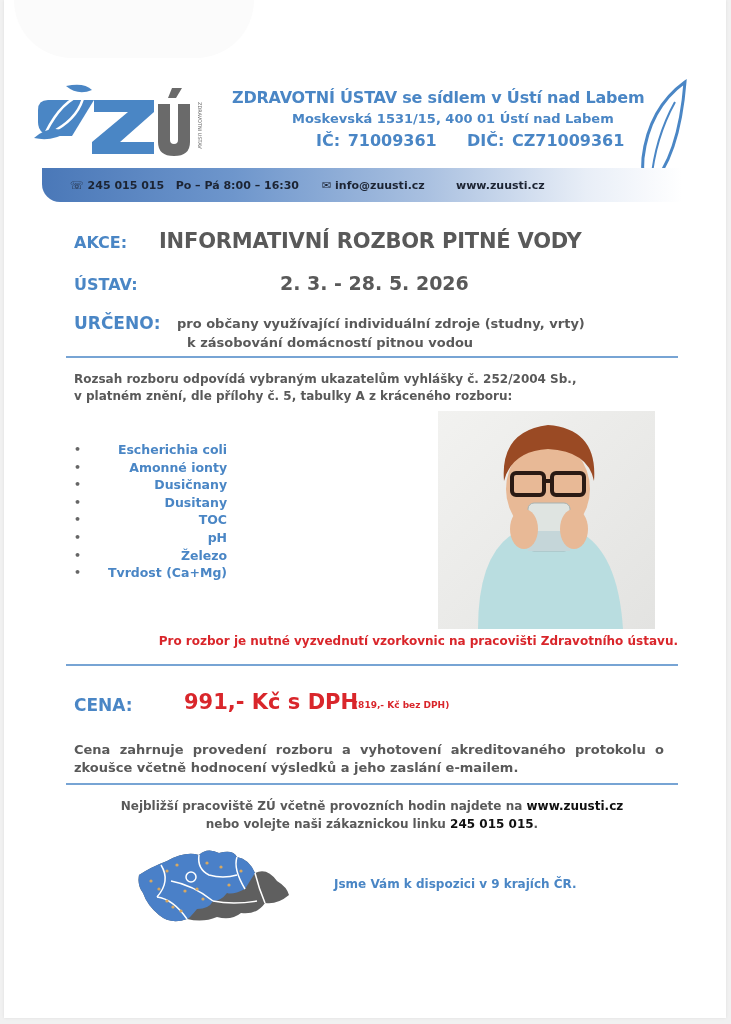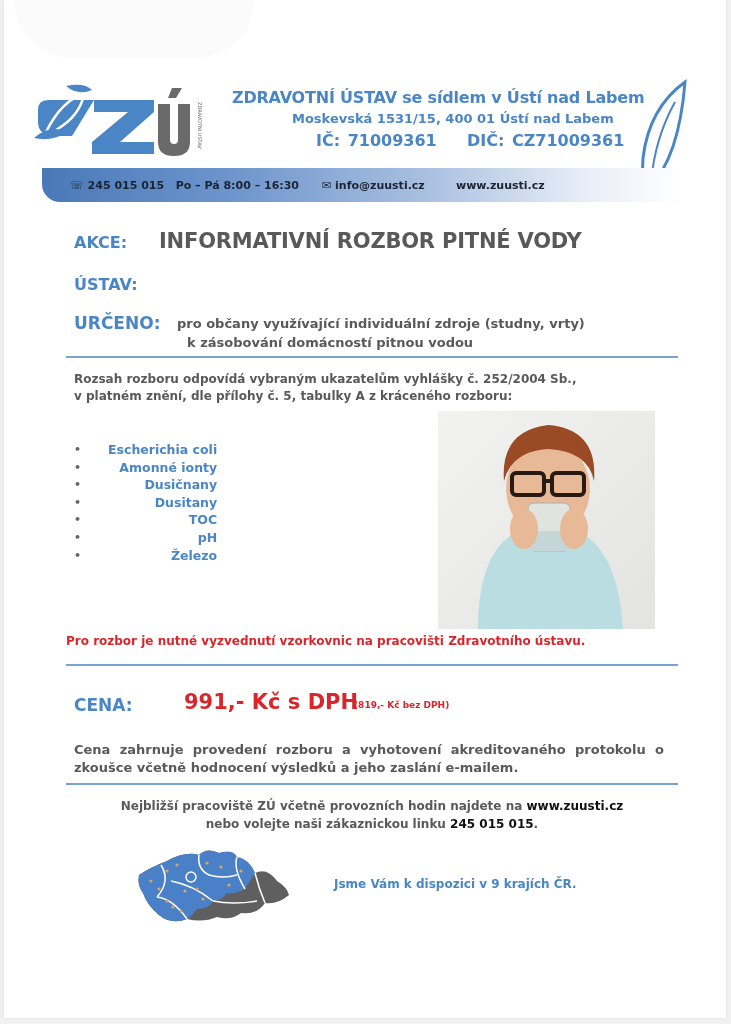--- a/index.html
+++ b/index.html
@@ -22,21 +22,21 @@
   .leaf { position:absolute; left:585px; top:78px; width:110px; height:130px; }
 
   
   .label { font-weight:bold; font-size:16px; color:#4a86c5; }
   .hr { position:absolute; left:62px; width:612px; height:2px; background:#4a86c5; opacity:0.75; }
   .intro { position:absolute; left:70px; top:371px; font-size:12px; font-weight:bold; color:#595959; line-height:17px; }
   ul.params { position:absolute; left:70px; top:441px; margin:0; padding:0; list-style:none; }
   ul.params li { position:relative; height:17.6px; font-size:12.5px; font-weight:bold; color:#4a86c5; padding-left:34px; line-height:17.6px;text-align:right; }
   ul.params li::before { content:"•"; position:absolute; left:0; color:#666; font-size:11px; }
   .photo { position:absolute; left:434px; top:411px; width:217px; height:218px; background:linear-gradient(135deg,#f2f2f0,#e3e3e1); overflow:hidden; }
-  .pickup { position:absolute; left:62px; top:634px; width:612px; text-align:left; font-size:12px; font-weight:bold; color:#d9262b; }
+  .pickup { position:absolute; left:62px; top:634px; width:612px; text-align:right; font-size:12px; font-weight:bold; color:#d9262b; }
   .price-desc { position:absolute; left:70px; top:735px; width:590px; font-size:13px; font-weight:bold; color:#595959; line-height:18px; text-align:justify; text-align-last:left;margin-top:6px; }
   .contact { position:absolute; left:62px; top:797px; width:612px; text-align:center; font-size:12px; font-weight:bold; color:#595959; line-height:18px; }
   .contact .dark { color:#111; }
   .map { position:absolute; left:133px; top:845px; width:155px; height:80px; }
   .regions { position:absolute; left:330px; top:877px; font-size:12px; font-weight:bold; color:#4a86c5; }
 </style>
 </head>
 <body>
 
 <div class="page">
@@ -76,40 +76,42 @@
   <div class="band-item" style="left:318px;">
     <span>✉</span>
     <span>info@zuusti.cz</span>
   </div>
   <div class="band-item" style="left:452px;">www.zuusti.cz</div>
 
   <div class="abs label" style="left:70px; top:233px;">AKCE:</div>
   <div class="abs grey b" style="left:155px; top:229px; font-size:21px; letter-spacing:-0.2px;">INFORMATIVNÍ ROZBOR PITNÉ VODY</div>
 
   <div class="abs label" style="left:70px; top:275px;">ÚSTAV:</div>
+  <div class="abs grey b" style="left:276px; top:272px; font-size:19px;">2. 3. - 28. 5. 2026</div>
 
   <div class="abs label" style="left:70px; top:313px; font-size:17px;">URČENO:</div>
   <div class="abs grey b" style="left:173px; top:316px; font-size:13px;">pro občany využívající individuální zdroje (studny, vrty)</div>
   <div class="abs grey b" style="left:183px; top:335px; font-size:13px;">k zásobování domácností pitnou vodou</div>
 
   <div class="hr" style="top:356px;"></div>
 
   <div class="intro">
     <div>Rozsah rozboru odpovídá vybraným ukazatelům vyhlášky č. 252/2004 Sb.,</div>
     <div>v platném znění, dle přílohy č. 5, tabulky A z kráceného rozboru:</div>
   </div>
 
   <ul class="params">
     <li>Escherichia coli</li>
     <li>Amonné ionty</li>
     <li>Dusičnany</li>
     <li>Dusitany</li>
     <li>TOC</li>
     <li>pH</li>
     <li>Železo</li>
+    <li>Tvrdost (Ca+Mg)</li>
   </ul>
 
   <div class="photo" title="Chlapec s brýlemi pije vodu ze sklenice">
     <svg width="217" height="218" viewBox="0 0 217 218">
       <path d="M40 218 Q40 140 80 120 L140 120 Q180 140 185 218 Z" fill="#b9dde0"></path>
       <ellipse cx="110" cy="78" rx="42" ry="48" fill="#e8b996"></ellipse>
       <path d="M66 70 Q62 20 110 14 Q160 18 156 70 Q150 40 110 38 Q74 40 66 70 Z" fill="#9a4a24"></path>
       <rect x="74" y="62" width="32" height="22" rx="4" fill="none" stroke="#2a1a14" stroke-width="4"></rect>
       <rect x="114" y="62" width="32" height="22" rx="4" fill="none" stroke="#2a1a14" stroke-width="4"></rect>
       <line x1="106" y1="70" x2="114" y2="70" stroke="#2a1a14" stroke-width="4"></line>

